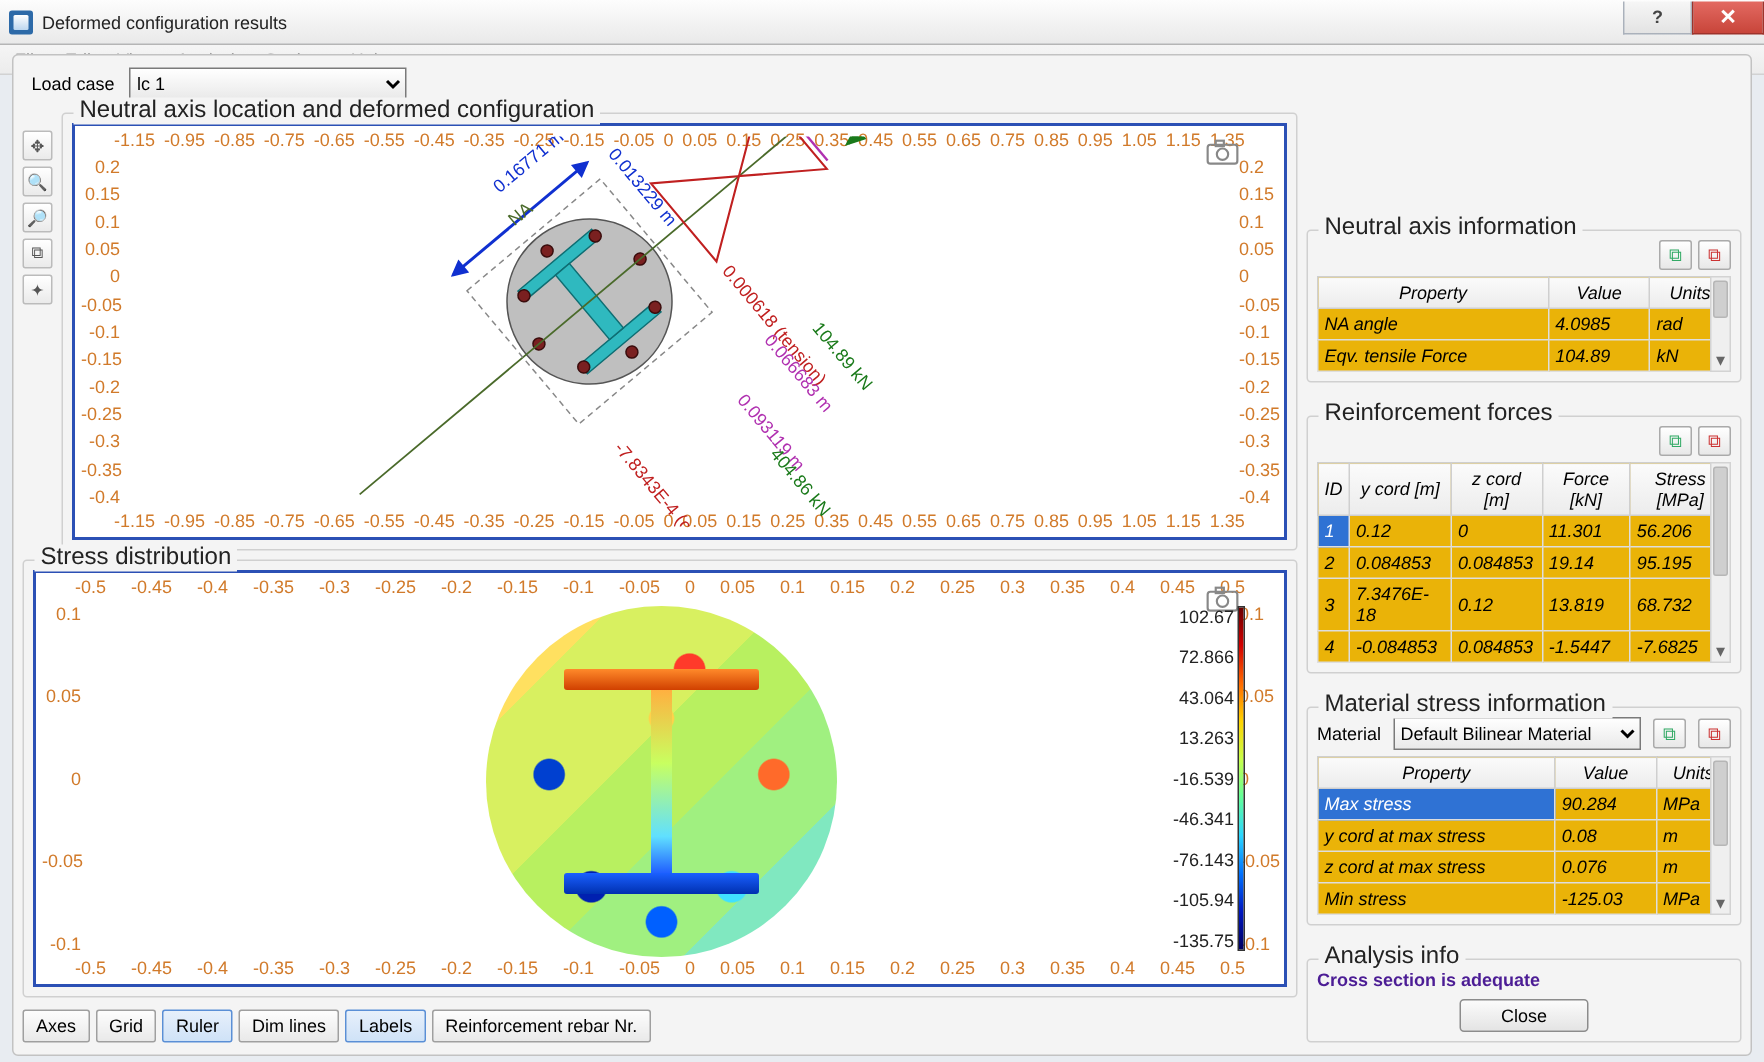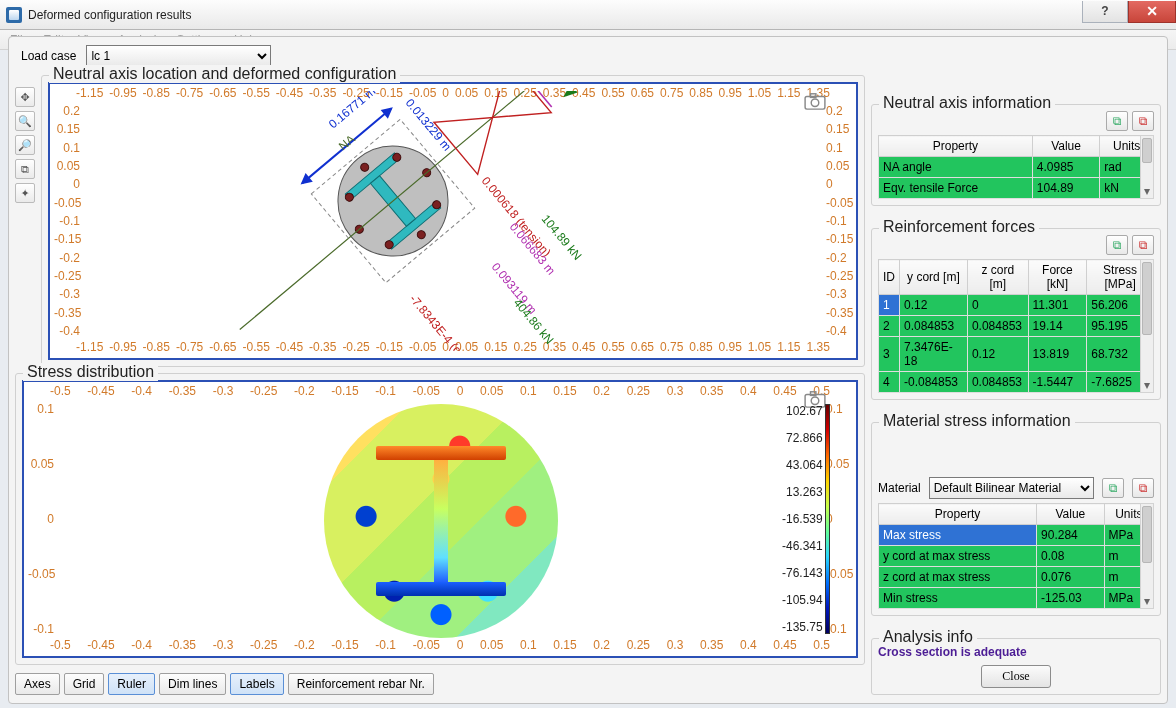--- a/index.html
+++ b/index.html
@@ -54,36 +54,36 @@
 
   
   .btm-btns{display:flex; gap:4px; margin-top:4px;}
   .btm-btn{padding:3px 8px; border:1px solid #9f9f9f; background:linear-gradient(#fdfdfd,#e9e9e9); border-radius:2px; cursor:pointer;}
   .btm-btn.active{background:linear-gradient(#e7f0fb,#cfe2f7); border-color:#5a8fd6;}
 
   
   .mini-icons{display:flex; justify-content:flex-end; gap:4px; margin-bottom:4px;}
   .mini-icon{width:22px;height:20px;border:1px solid #aaa; background:linear-gradient(#fff,#e8e8e8); border-radius:2px; display:flex;align-items:center;justify-content:center; color:#3a6; }
   .mini-icon.red{color:#c33;}
-  table.data{width:100%; border-collapse:collapse; background:#22c55e; font-size:11.5px;}
+  table.data{width:100%; border-collapse:collapse; background:#eab308; font-size:11.5px;font-style:italic;}
   table.data th{background:linear-gradient(#fbfbfb,#ececec); border:1px solid #cfcfcf; padding:3px 4px; font-weight:normal;}
   table.data td{border:1px solid #dedede; padding:3px 4px;}
   tr.sel td:first-child,{background:#2f72d4;color:#fff;}
   tr.sel td.first{background:#2f72d4;color:#fff;}
   .tbl-wrap{position:relative;}
   .tbl-scrollbar{position:absolute; right:0; top:0; bottom:0; width:14px; background:#efefef; border:1px solid #d3d3d3;}
   .tbl-scrollbar .thumb{position:absolute; left:1px; right:1px; top:2px; height:40%; background:#cfcfcf; border:1px solid #b6b6b6; border-radius:2px;}
   .tbl-scrollbar .arrow{position:absolute; left:0; right:0; height:14px; display:flex;align-items:center;justify-content:center; color:#666;}
   .tbl-scrollbar .arrow.up{top:0;} .tbl-scrollbar .arrow.down{bottom:0;}
 
-  .mat-row{display:flex; gap:8px; align-items:center; margin-bottom:4px;margin-top:48px;}
+  .mat-row{display:flex; gap:8px; align-items:center; margin-bottom:4px;}
   select.mat{flex:1; height:22px; border:1px solid #7a7a7a; background:linear-gradient(#fff,#e9e9e9);}
 
   .analysis-ok{color:#4c1d95; font-weight:bold;}
-  .close-btn{width:70px; margin:6px auto 0; display:block; padding:3px 0; border:1px solid #8c8c8c; border-radius:3px; background:linear-gradient(#fbfbfb,#e4e4e4); text-align:center; cursor:pointer;font-family:Liberation Serif, serif;}
+  .close-btn{width:86px; margin:6px auto 0; display:block; padding:3px 0; border:1px solid #8c8c8c; border-radius:3px; background:linear-gradient(#fbfbfb,#e4e4e4); text-align:center; cursor:pointer;}
 
   
   .colorbar{position:absolute; right:26px; top:22px; bottom:22px; width:48px; display:flex;}
   .cb-grad{width:14px; height:100%; border:1px solid #333; background:linear-gradient(to bottom,#6a0000,#d30000,#ff6a00,#ffd400,#c8ff4a,#62ff9a,#2ad6ff,#0072ff,#0018c0,#000060);}
   .cb-labels{display:flex; flex-direction:column; justify-content:space-between; font-size:10.5px; color:#222; margin-right:2px; text-align:right; flex:1;}
 
   
   .xs-wrap{position:absolute; left:50%; top:50%; transform:translate(-50%,-50%);}
   
   

